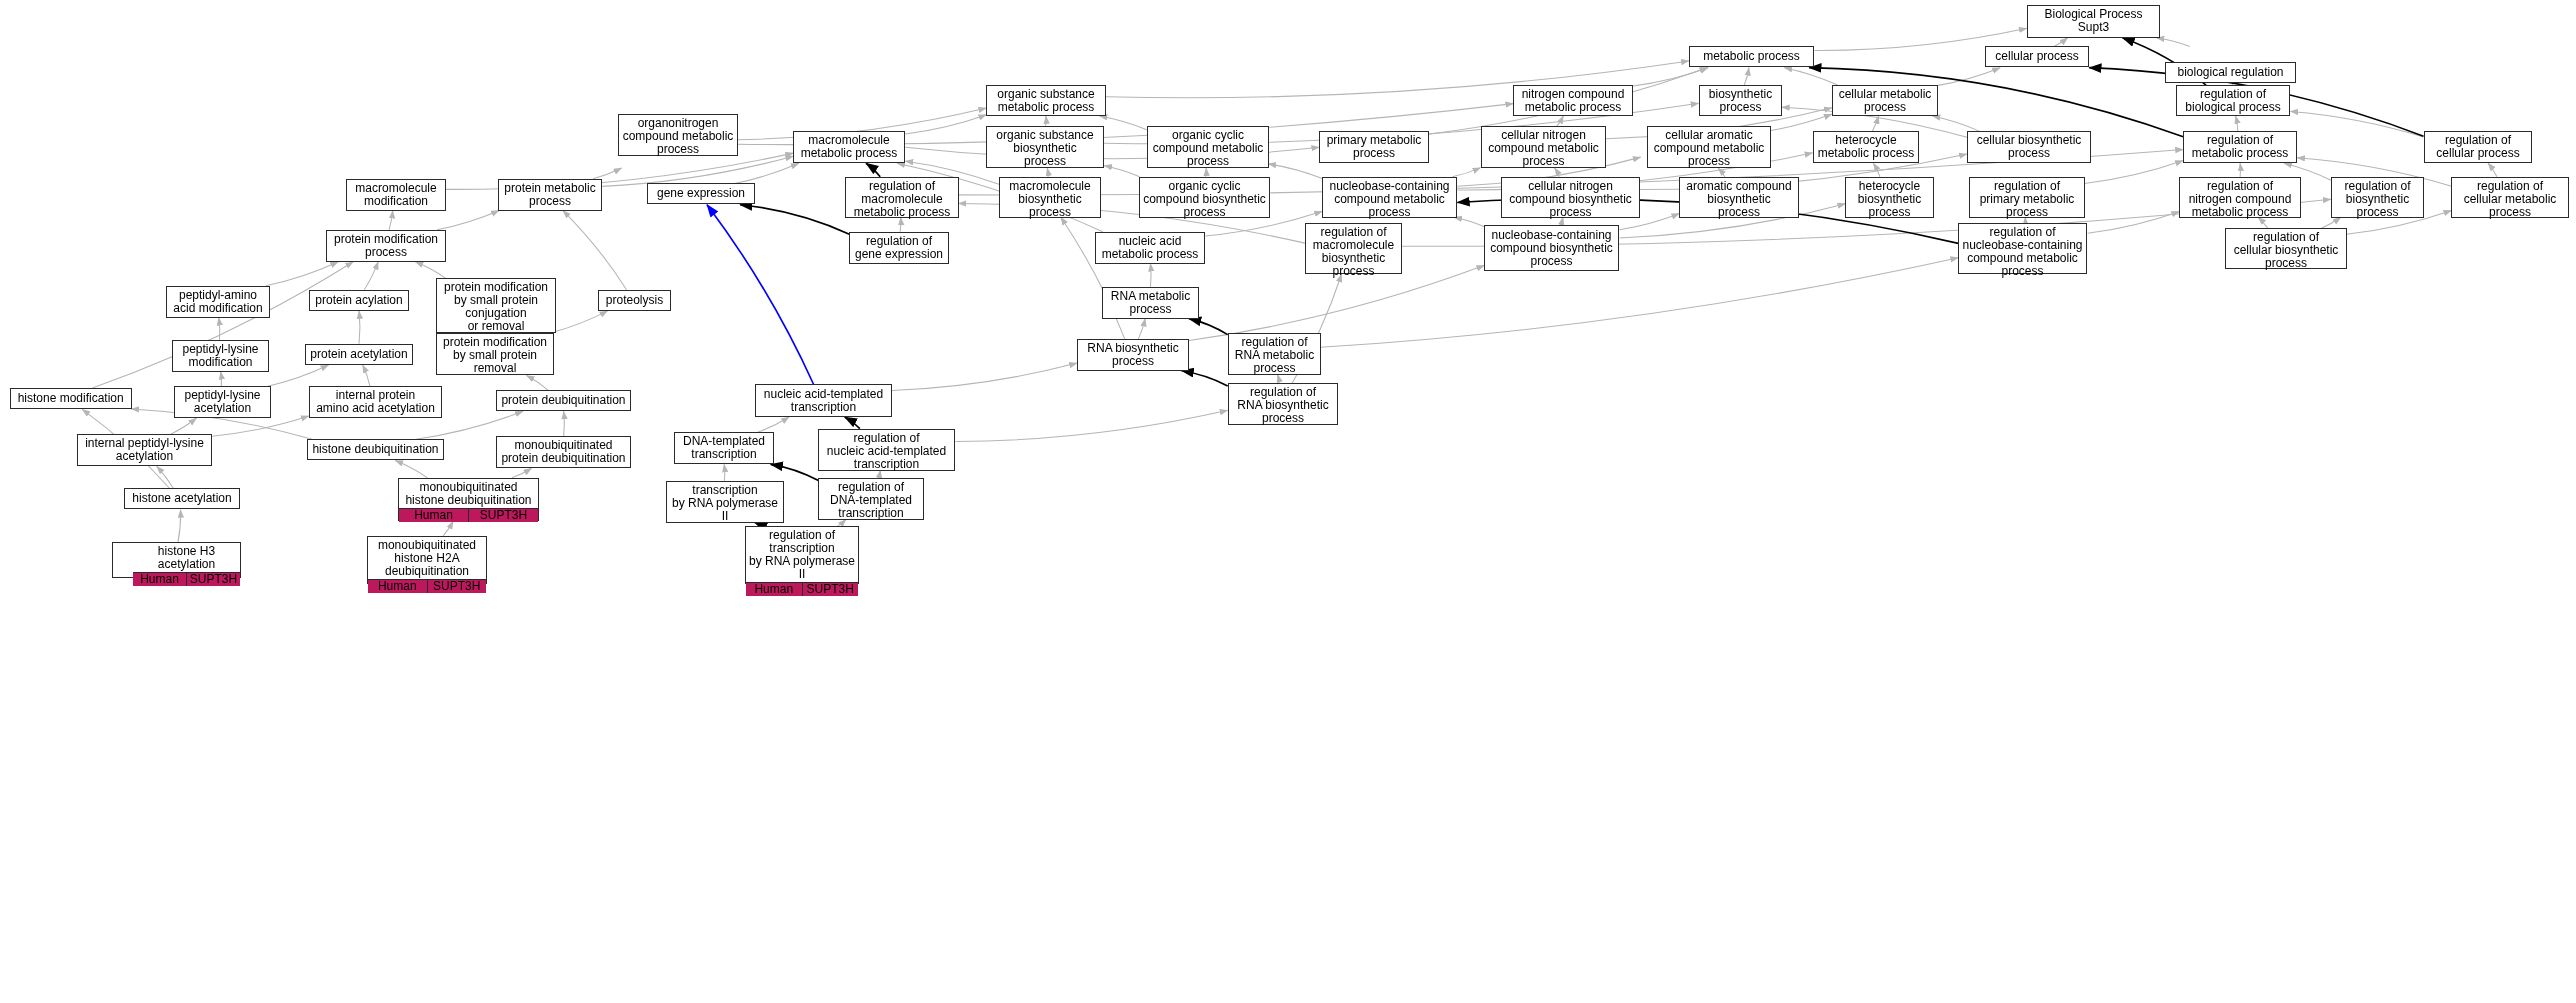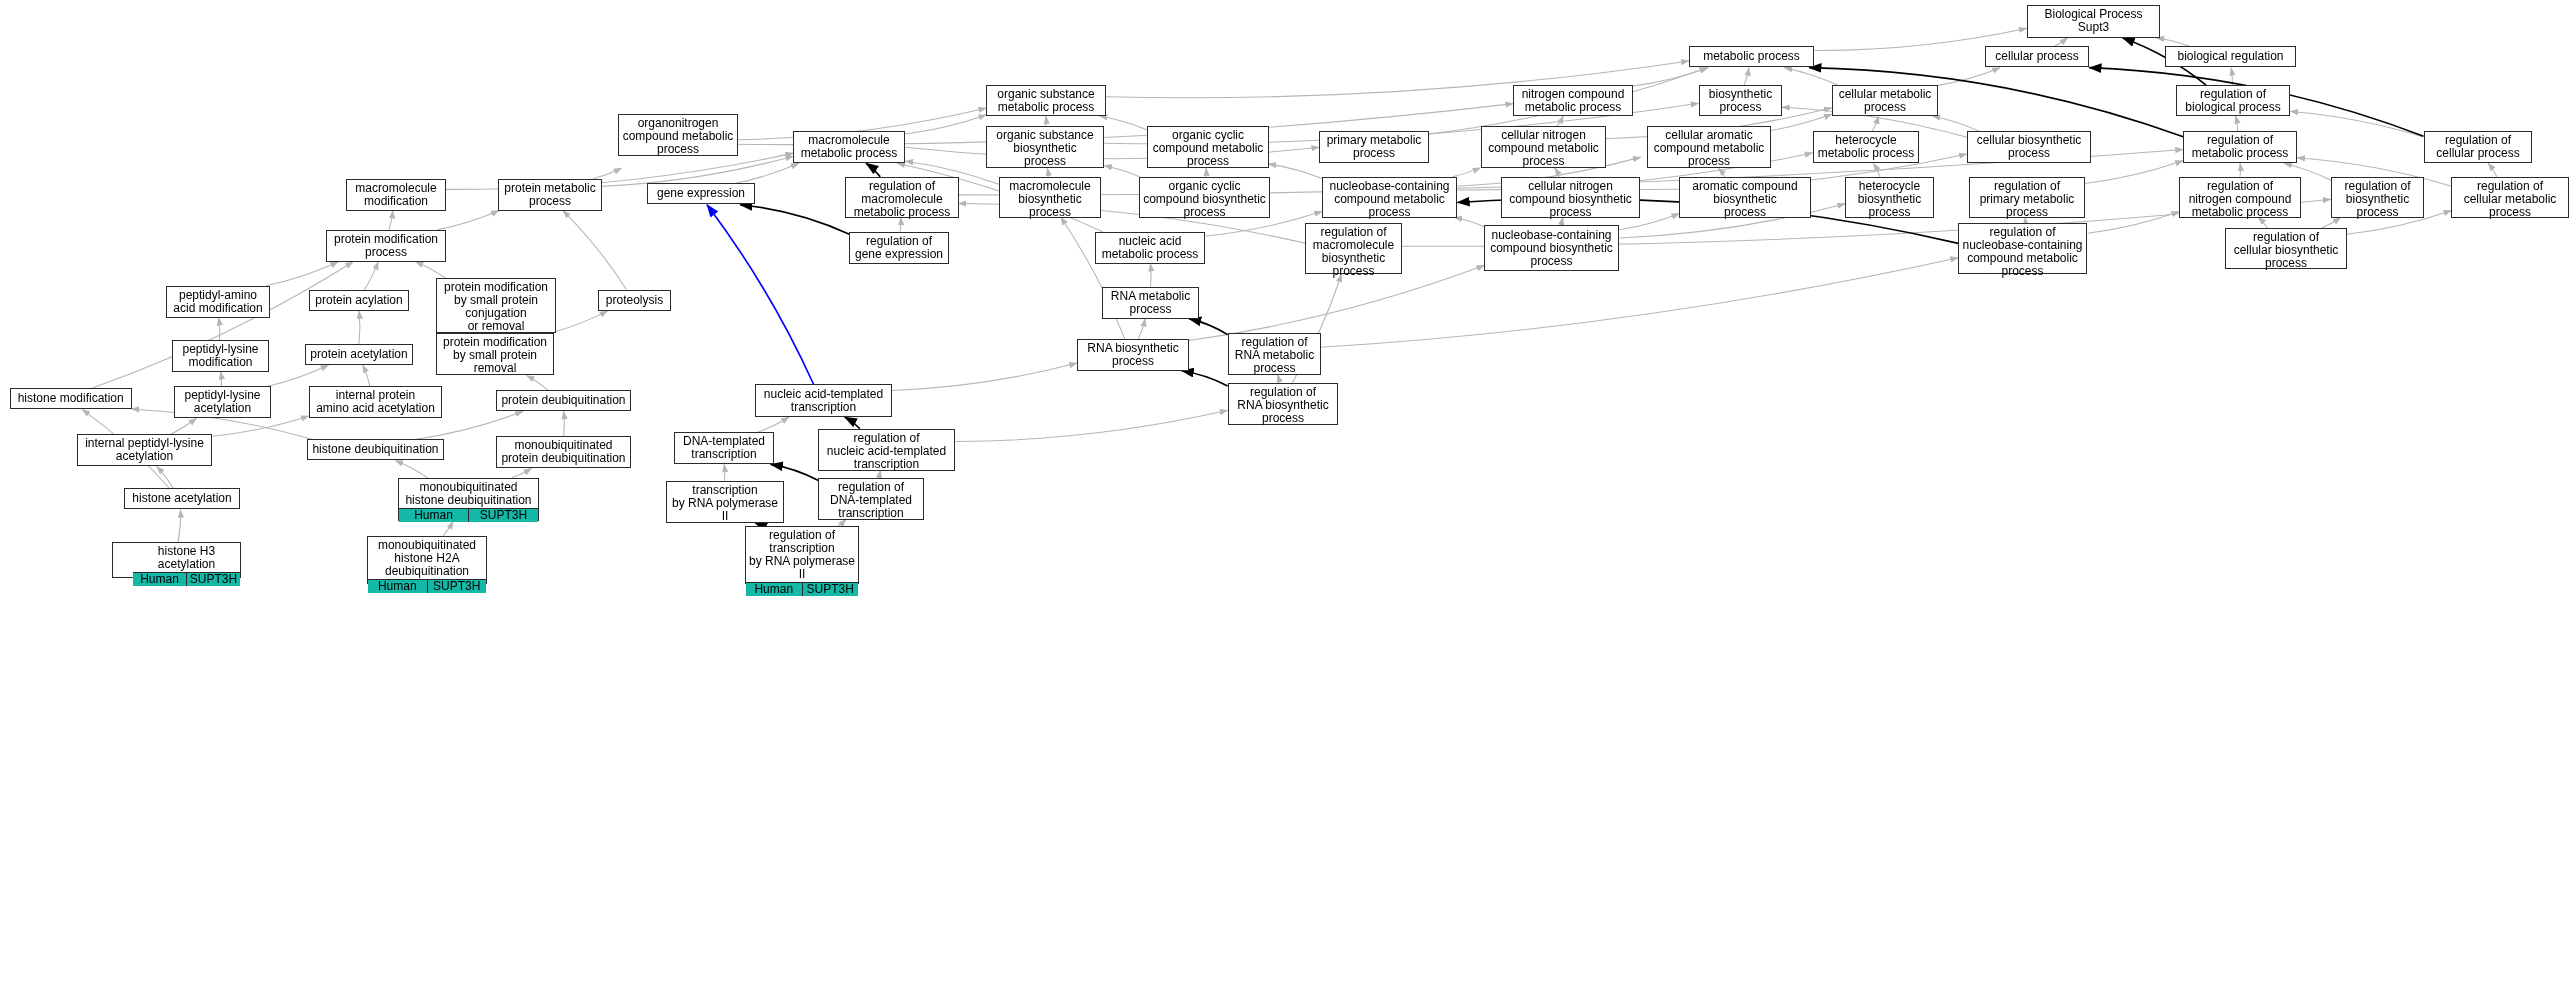--- a/index.html
+++ b/index.html
@@ -7,21 +7,21 @@
   body{font-family:"Liberation Sans","DejaVu Sans",sans-serif;}
   #canvas{position:relative;width:2576px;height:1004px;background:#fff;overflow:hidden;}
   #edges{position:absolute;left:0;top:0;width:2576px;height:1004px;pointer-events:none;}
   .node{position:absolute;box-sizing:border-box;background:#ffffff;border:1.4px solid #2a2a2a;
         display:flex;flex-direction:column;align-items:stretch;justify-content:flex-start;
         font-size:12px;line-height:13px;color:#000;}
   .node .ttl{flex:1;display:flex;align-items:center;justify-content:center;text-align:center;
         padding:1.9px 2.9px;white-space:pre-line;}
   .node.hit .ttl{padding-bottom:1px;}
   .gene{display:flex;border-top:1.4px solid #2a2a2a;height:16.4px;}
-  .gene div{flex:1;display:flex;align-items:center;justify-content:center;background:#14b8a6;
+  .gene div{flex:1;display:flex;align-items:center;justify-content:center;background:#be185d;
         font-size:12px;color:#000;}
   .gene div.sp{border-right:1.4px solid #2a2a2a;}
 </style>
 </head>
 <body>
 
 <div id="canvas">
   <svg id="edges" viewBox="0 0 2669 1040">
     <defs>
       <marker id="ag" markerWidth="9" markerHeight="9" refX="7.5" refY="3" orient="auto">
@@ -153,21 +153,21 @@
       <div class="node" style="left: 2027px; top: 4.8px; width: 133px; height: 33px;">
         <div class="ttl">Biological Process
 Supt3</div>
       </div>
       <div class="node" style="left: 1689px; top: 46px; width: 125px; height: 21px;">
         <div class="ttl">metabolic process</div>
       </div>
       <div class="node" style="left: 1985px; top: 46px; width: 104px; height: 21px;">
         <div class="ttl">cellular process</div>
       </div>
-      <div class="node" style="left: 2165px; top: 46px; width: 131px; height: 21px;">
+      <div class="node" style="left: 2165px; top: 62px; width: 131px; height: 21px;">
         <div class="ttl">biological regulation</div>
       </div>
       <div class="node" style="left: 986px; top: 85px; width: 120px; height: 31px;">
         <div class="ttl">organic substance
 metabolic process</div>
       </div>
       <div class="node" style="left: 1513px; top: 85px; width: 120px; height: 31px;">
         <div class="ttl">nitrogen compound
 metabolic process</div>
       </div>
@@ -261,21 +261,21 @@
       <div class="node" style="left: 1322px; top: 177px; width: 135px; height: 41px;">
         <div class="ttl">nucleobase-containing
 compound metabolic
 process</div>
       </div>
       <div class="node" style="left: 1501px; top: 177px; width: 139px; height: 41px;">
         <div class="ttl">cellular nitrogen
 compound biosynthetic
 process</div>
       </div>
-      <div class="node" style="left: 1679px; top: 177px; width: 132px; height: 41px;">
+      <div class="node" style="left: 1679px; top: 177px; width: 120px; height: 41px;">
         <div class="ttl">aromatic compound
 biosynthetic
 process</div>
       </div>
       <div class="node" style="left: 1845px; top: 177px; width: 89px; height: 41px;">
         <div class="ttl">heterocycle
 biosynthetic
 process</div>
       </div>
       <div class="node" style="left: 1969px; top: 177px; width: 116px; height: 41px;">

